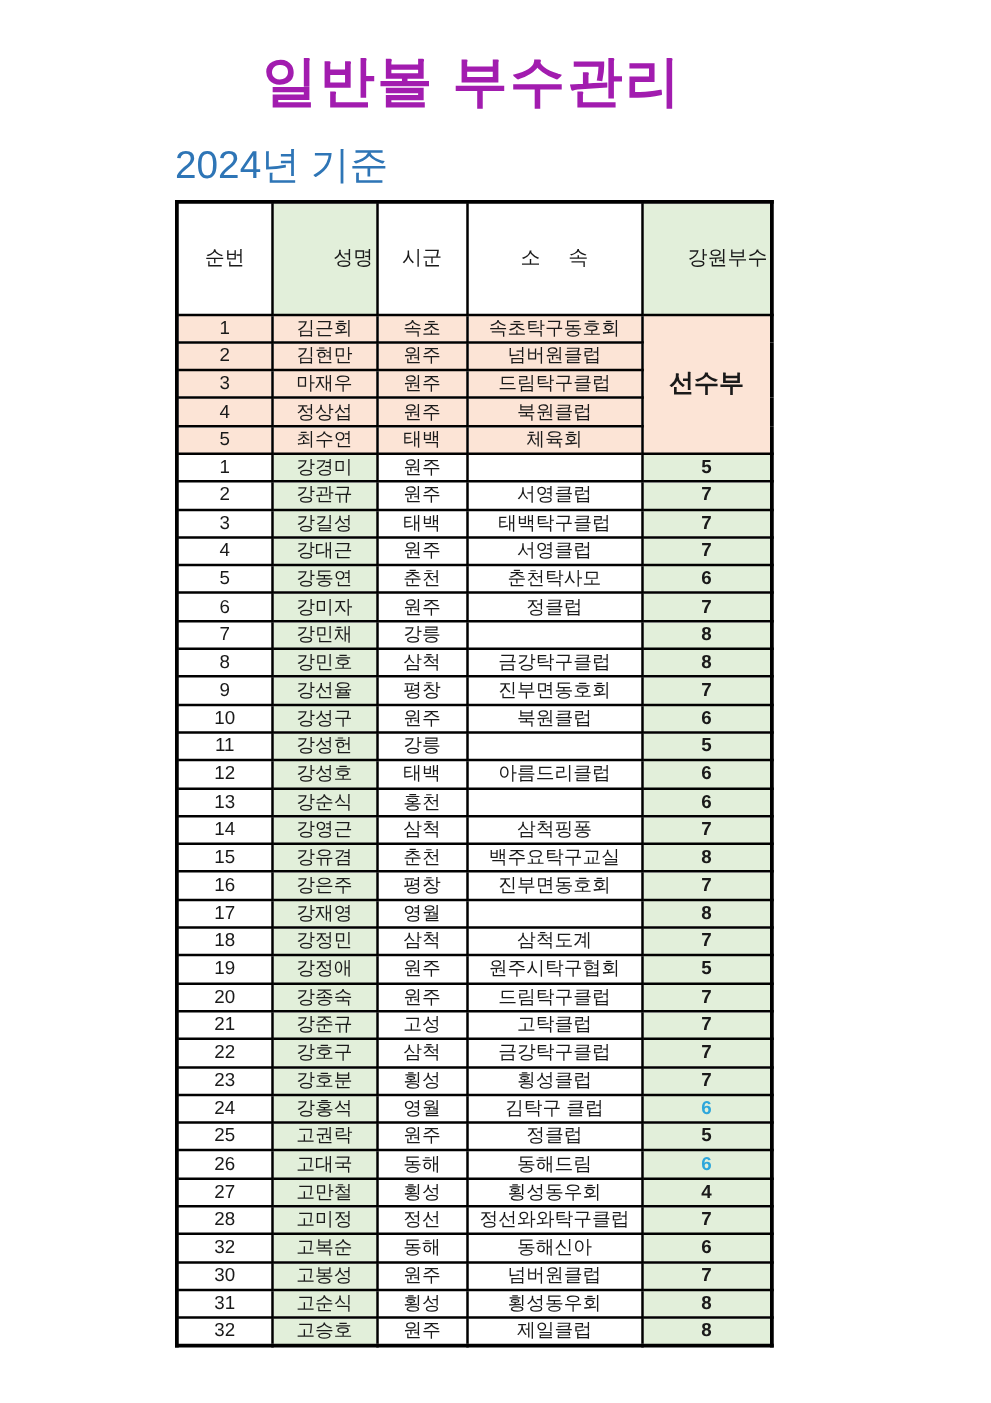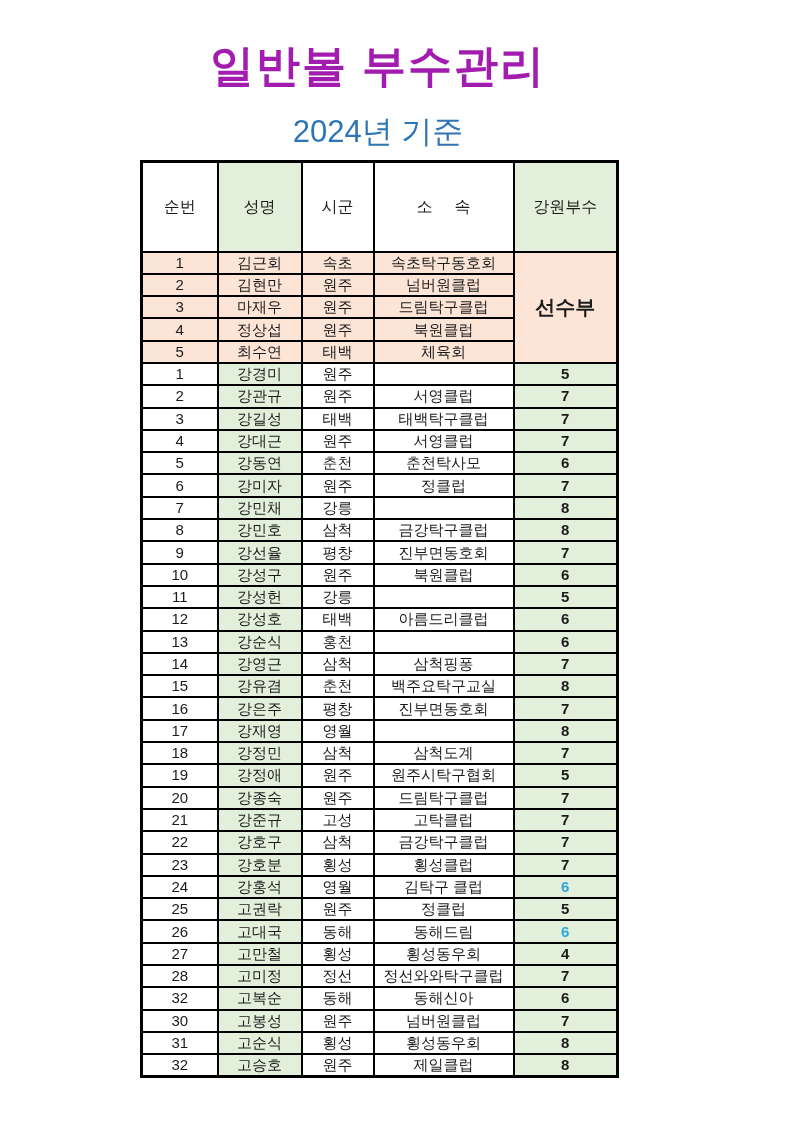--- a/index.html
+++ b/index.html
@@ -18,39 +18,39 @@
   }
   .page { position: relative; width: 793px; height: 1122px; background: #ffffff; overflow: hidden; }
 
   .title {
     position: absolute; top: 42px; left: 140px; width: 476px;
     text-align: center; font-size: 44px; font-weight: 800;
     letter-spacing: 2px; color: #a21caf; line-height: 1.1;
   }
   .subtitle {
     position: absolute; top: 115px; left: 140px; width: 476px;
-    text-align: center; font-size: 31px; font-weight: 400;
+    font-size: 31px; font-weight: 400;
     color: var(--subtitle-blue); line-height: 1.1;
   }
 
   table.roster {
     position: absolute; top: 160px; left: 140px;
     width: 476px; border-collapse: collapse; table-layout: fixed;
     border: 3px solid var(--border);
   }
   .roster th, .roster td {
     border: 2px solid var(--border);
     text-align: center; vertical-align: middle;
     padding: 0 2px; overflow: hidden; white-space: nowrap;
     font-size: 15px; line-height: 1.2;
   }
   .roster thead tr { height: 90px; }
   .roster tbody tr { height: 22.3px; }
   .roster th { font-weight: 400; font-size: 16px; background: #ffffff; white-space: pre; }
-  .roster th.green { background: var(--green); }
+  .roster th.green { background: var(--green); text-align: right; }
 
   tr.peach td { background: var(--peach); }
   td.name-cell { background: var(--green); margin-left: 48px; }
   td.level-cell { background: var(--green); font-weight: 700; }
   td.level-cell.blue { color: var(--level-blue); }
   td.group-label {
     background: var(--peach); font-weight: 700; font-size: 20px;
   }
 </style>
 </head>

